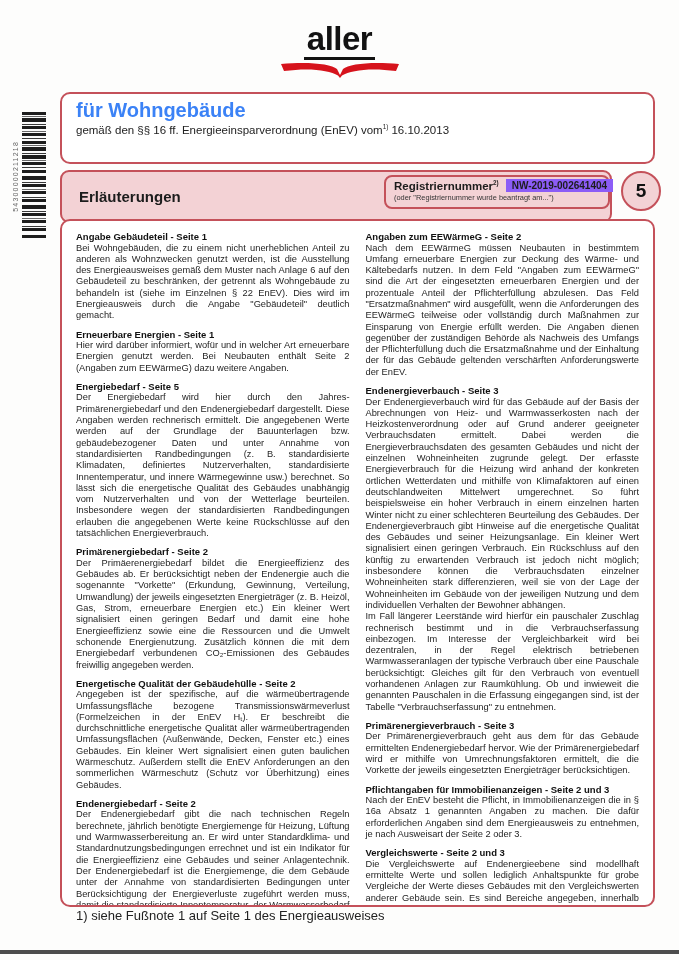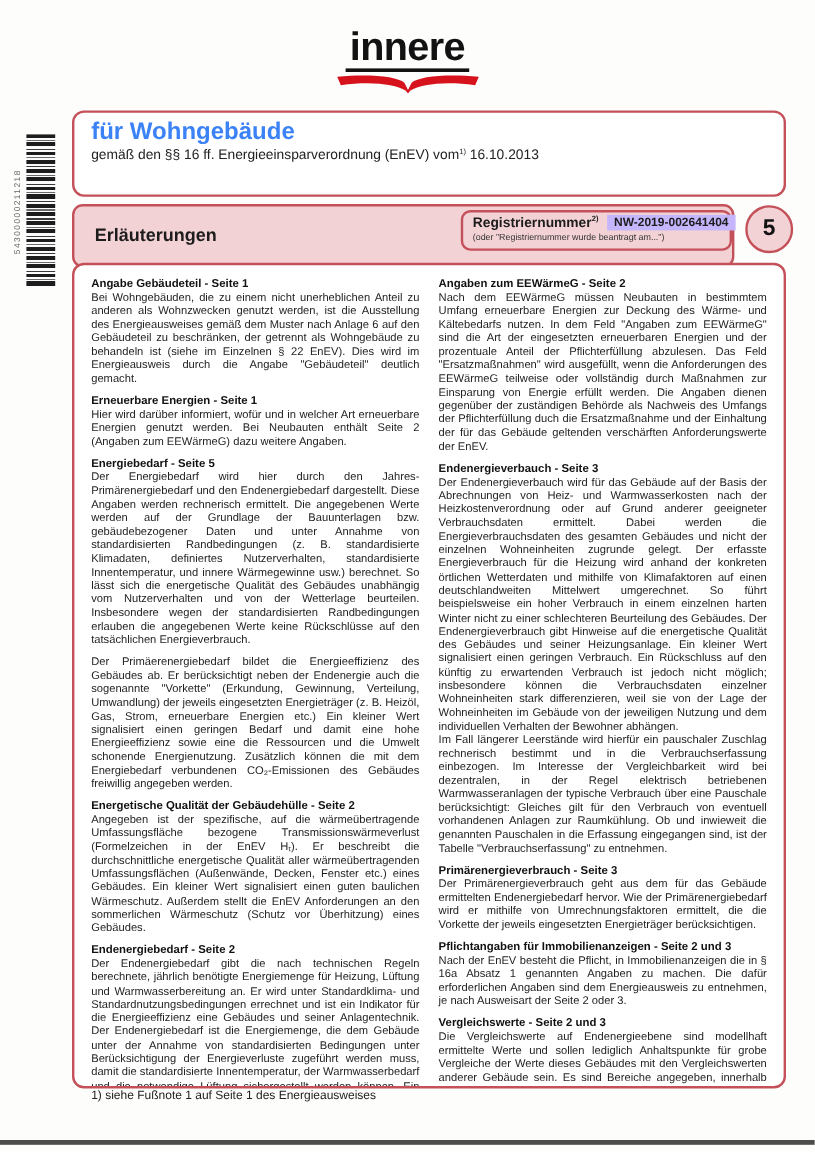--- a/index.html
+++ b/index.html
@@ -38,45 +38,45 @@
   .law-line   { font-size:11.5px; margin-top:1px; color:#222; }
   sup { font-size:0.55em; }
 
   .band { top:170px; height:53px; width:552px; background:var(--pink); border-radius:9px;
           display:flex; align-items:center; }
   .band-label { font-size:15px; font-weight:bold; padding-left:17px; }
   .reg-box { position:absolute; left:322px; top:2.5px; width:226px; height:34px;
              border:2px solid var(--red); border-radius:8px; padding:2px 8px 0; }
   .reg-row { display:flex; align-items:center; gap:7px; }
   .reg-label { font-size:11.5px; font-weight:bold; white-space:nowrap; }
-  .reg-value { background:#c4b5fd; font-size:10px; font-weight:bold; padding:1px 6px; white-space:nowrap; }
+  .reg-value { background:#8b5cf6; font-size:10px; font-weight:bold; padding:1px 6px; white-space:nowrap; }
   .reg-note { font-size:7.4px; color:#333; margin-top:1px; }
 
   .page-circle { position:absolute; left:621px; top:171px; width:40px; height:40px;
                  border:2px solid var(--red); border-radius:50%; background:var(--pink);
                  display:flex; align-items:center; justify-content:center;
                  font-size:19px; font-weight:bold; color:#121212; }
 
   .content-box { top:219px; height:688px; padding:10px 14px; display:flex; gap:16px; overflow:hidden; }
   .col { flex:1; text-align:justify; font-size:9.3px; line-height:11.3px; color:#1e1e1e; }
   .section { margin-bottom:7px; }
   .section h3 { font-size:9.5px; margin:0; line-height:11.5px; color:#111; }
   .section p { margin:0; }
   .section p + p { margin-top:0; }
 
-  .footnote { position:absolute; left:76px; top:908px; font-size:10px; color:#222; }
+  .footnote { position:absolute; left:76px; top:908px; font-size:13px; color:#222; }
   .footer-row { position:absolute; left:60px; width:595px; top:926px;
                 display:flex; justify-content:space-between; font-size:11px; color:#1a1a1a;margin-top:40px; }
   .bottom-rule { position:absolute; left:0; right:0; top:950px; height:4px; background:#4d4d4d; }
 </style>
 </head>
 <body>
 
 <div class="logo">
-  <span class="logo-text">innere</span>
+  <span class="logo-text">aller</span>
   <span class="logo-swoosh">
     <svg width="122" height="16" viewBox="0 0 122 16">
       <path d="M2,2 C28,-0.5 52,1.5 58,7 L61,13 L64,7 C70,1.5 94,-0.5 120,2
                L117,9 C92,5.5 72,8 63,13.5 L61,16 L59,13.5 C50,8 30,5.5 5,9 Z" fill="#d6131c"></path>
     </svg>
   </span>
 </div>
 
 <div class="barcode-wrap">
   <span class="barcode-number">54300000211218</span>
@@ -115,20 +115,21 @@
       </div>
       <div class="section">
         <h3>Erneuerbare Energien - Seite 1</h3>
         <p>Hier wird darüber informiert, wofür und in welcher Art erneuerbare Energien genutzt werden. Bei Neubauten enthält Seite 2 (Angaben zum EEWärmeG) dazu weitere Angaben.</p>
       </div>
       <div class="section">
         <h3>Energiebedarf - Seite 5</h3>
         <p>Der Energiebedarf wird hier durch den Jahres-Primärenergiebedarf und den Endenergiebedarf dargestellt. Diese Angaben werden rechnerisch ermittelt. Die angegebenen Werte werden auf der Grundlage der Bauunterlagen bzw. gebäudebezogener Daten und unter Annahme von standardisierten Randbedingungen (z. B. standardisierte Klimadaten, definiertes Nutzerverhalten, standardisierte Innentemperatur, und innere Wärmegewinne usw.) berechnet. So lässt sich die energetische Qualität des Gebäudes unabhängig vom Nutzerverhalten und von der Wetterlage beurteilen. Insbesondere wegen der standardisierten Randbedingungen erlauben die angegebenen Werte keine Rückschlüsse auf den tatsächlichen Energieverbrauch.</p>
       </div>
       <div class="section">
+        <h3>Primärenergiebedarf - Seite 2</h3>
         <p>Der Primäerenergiebedarf bildet die Energieeffizienz des Gebäudes ab. Er berücksichtigt neben der Endenergie auch die sogenannte "Vorkette" (Erkundung, Gewinnung, Verteilung, Umwandlung) der jeweils eingesetzten Energieträger (z. B. Heizöl, Gas, Strom, erneuerbare Energien etc.) Ein kleiner Wert signalisiert einen geringen Bedarf und damit eine hohe Energieeffizienz sowie eine die Ressourcen und die Umwelt schonende Energienutzung. Zusätzlich können die mit dem Energiebedarf verbundenen CO₂-Emissionen des Gebäudes freiwillig angegeben werden.</p>
       </div>
       <div class="section">
         <h3>Energetische Qualität der Gebäudehülle - Seite 2</h3>
         <p>Angegeben ist der spezifische, auf die wärmeübertragende Umfassungsfläche bezogene Transmissionswärmeverlust (Formelzeichen in der EnEV Hₜ). Er beschreibt die durchschnittliche energetische Qualität aller wärmeübertragenden Umfassungsflächen (Außenwände, Decken, Fenster etc.) eines Gebäudes. Ein kleiner Wert signalisiert einen guten baulichen Wärmeschutz. Außerdem stellt die EnEV Anforderungen an den sommerlichen Wärmeschutz (Schutz vor Überhitzung) eines Gebäudes.</p>
       </div>
       <div class="section">
         <h3>Endenergiebedarf - Seite 2</h3>
         <p>Der Endenergiebedarf gibt die nach technischen Regeln berechnete, jährlich benötigte Energiemenge für Heizung, Lüftung und Warmwasserbereitung an. Er wird unter Standardklima- und Standardnutzungsbedingungen errechnet und ist ein Indikator für die Energieeffizienz eine Gebäudes und seiner Anlagentechnik. Der Endenergiebedarf ist die Energiemenge, die dem Gebäude unter der Annahme von standardisierten Bedingungen unter Berücksichtigung der Energieverluste zugeführt werden muss, damit die standardisierte Innentemperatur, der Warmwasserbedarf und die notwendige Lüftung sichergestellt werden können. Ein kleiner Wert signalisiert einen geringen Bedarf und damit eine hohe Energieeffizeinz.</p>
       </div>

